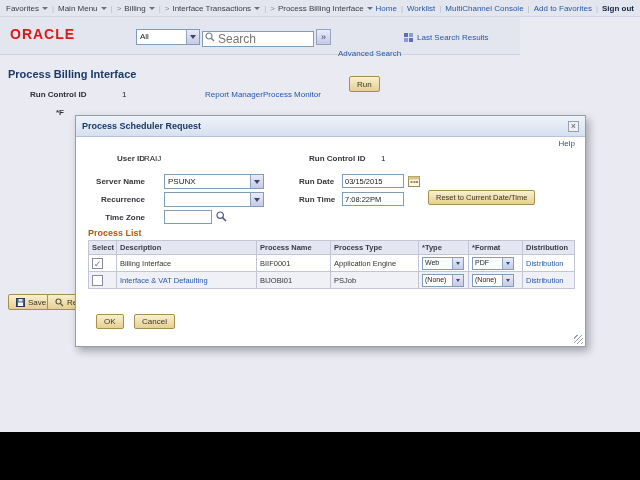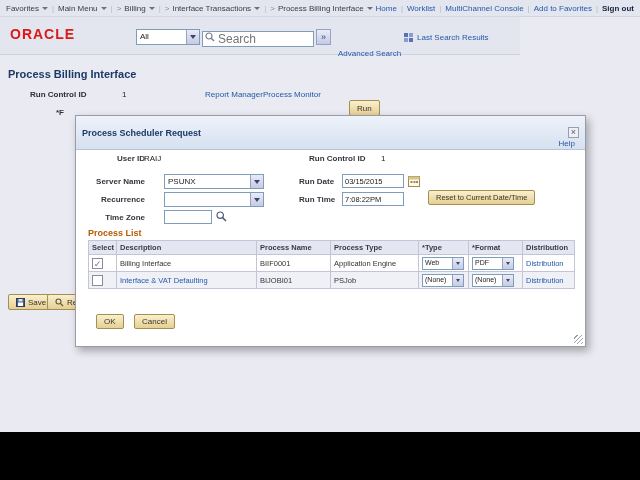--- a/index.html
+++ b/index.html
@@ -45,28 +45,28 @@
   .plink::after{content:" |";color:#9aa0b8}
   
   .page-title{position:absolute;left:8px;top:68px;font-size:11px;font-weight:bold;color:#1b3a66}
   .runrow-label{position:absolute;left:30px;top:90px;font-size:8px;font-weight:bold;color:#2d2d33}
   .runrow-value{position:absolute;left:122px;top:90px;font-size:8px;color:#222}
   .report-mgr{position:absolute;left:205px;top:90px;font-size:8px}
   .proc-mon{position:absolute;left:263px;top:90px;font-size:8px}
   .btn{display:inline-flex;align-items:center;justify-content:center;gap:3px;
        background:linear-gradient(#faf0cf,#e5cf93);border:1px solid #a3904f;border-radius:2px;
        font-size:8px;color:#3a3424;padding:0 7px;height:16px;cursor:pointer;white-space:nowrap}
-  .run-btn{position:absolute;left:349px;top:100px}
+  .run-btn{position:absolute;left:349px;top:76px}
   .hidden-frag{position:absolute;left:56px;top:108px;font-size:8px;font-weight:bold;color:#333}
   .save-btn{position:absolute;left:8px;top:294px}
   .return-btn{position:absolute;left:47px;top:294px;z-index:1}
   
   .modal{position:absolute;left:75px;top:115px;width:511px;height:232px;background:#fff;
          border:1px solid #9a9aa8;box-shadow:3px 4px 8px rgba(0,0,0,.3);z-index:10}
-  .modal-titlebar{height:34px;background:linear-gradient(#eef3fa,#d6e0f0);
+  .modal-titlebar{height:21px;background:linear-gradient(#eef3fa,#d6e0f0);
                   border-bottom:1px solid #b7c3d8;display:flex;align-items:center;padding:0 6px}
   .modal-title{font-size:9px;font-weight:bold;color:#1b3a66}
   .modal-close{margin-left:auto;width:11px;height:11px;border:1px solid #98a0b0;background:#eef0f6;
                font-size:9px;line-height:9px;color:#555;text-align:center;cursor:pointer}
   .modal-help{position:absolute;right:10px;top:23px;font-size:8px}
   .flabel{position:absolute;font-size:8px;font-weight:bold;color:#35353d;white-space:nowrap}
   .flabel-r{width:69px;text-align:right}
   .fval{position:absolute;font-size:8px;color:#222;white-space:nowrap}
   .tb{position:absolute;border:1px solid #7f9db9;background:#fff;font-size:7.5px;
       padding:0 2px;height:14px;font-family:inherit;color:#222}

